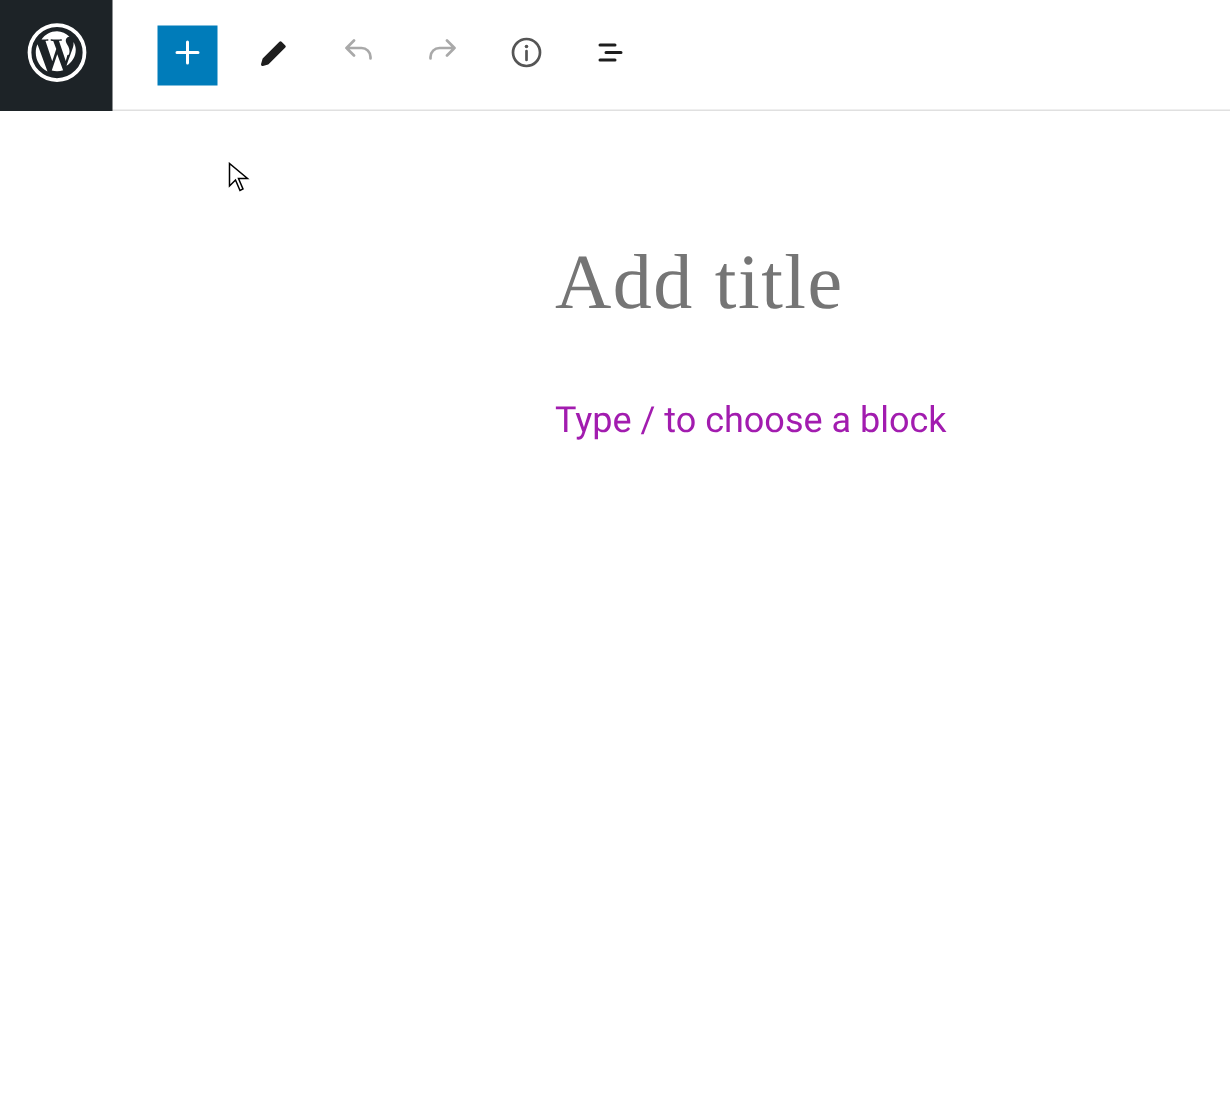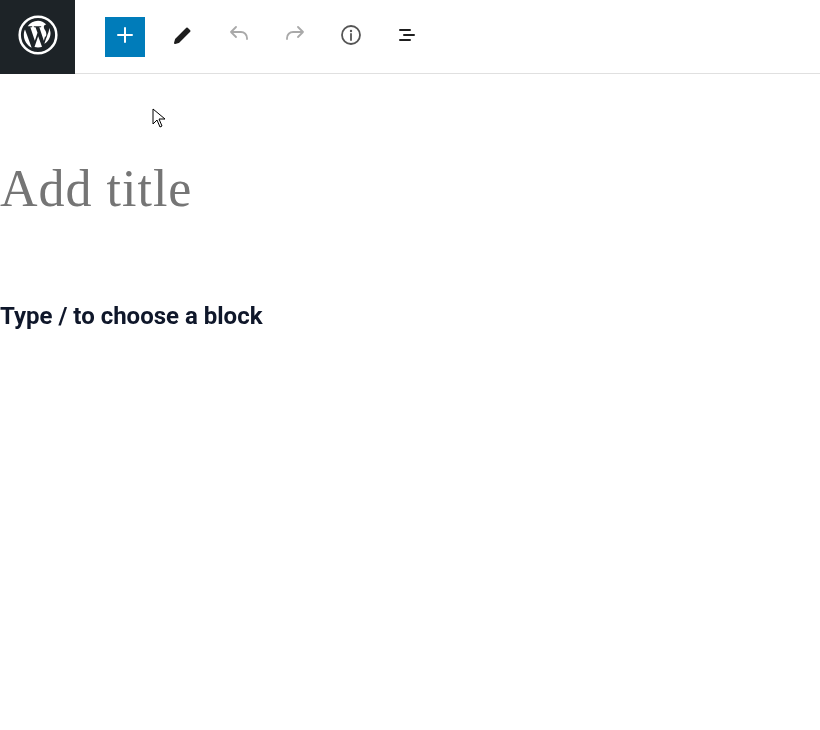--- a/index.html
+++ b/index.html
@@ -54,41 +54,42 @@
       border: none;
       display: flex;
       align-items: center;
       justify-content: center;
       cursor: pointer;
     }
     .icon-btn svg { width: 24px; height: 24px; }
     .icon-btn.disabled { opacity: 0.5; cursor: default; }
     .editor-area {
       padding-top: 85px;
+      padding-left: 370px;
       padding-right: 60px;
     }
     .title-input {
       font-family: Georgia, "Times New Roman", serif;
       font-size: 52px;
       font-weight: 300;
       color: #6b6b6b;
       border: none;
       outline: none;
       width: 100%;
       background: transparent;
       letter-spacing: 1px;
     }
     .title-input::placeholder {
       color: #757575;
     }
     .block-prompt {
-      margin-top: 84px;
+      margin-top: 48px;
       font-size: 24px;
-      color: #0f172a;
-      font-weight: 700;
+      color: #a21caf;
+      font-weight: 400;
     }
     .cursor-pointer {
       position: absolute;
       left: 152px;
       top: 108px;
       pointer-events: none;
     }
   </style>
 </head>
 <body>

